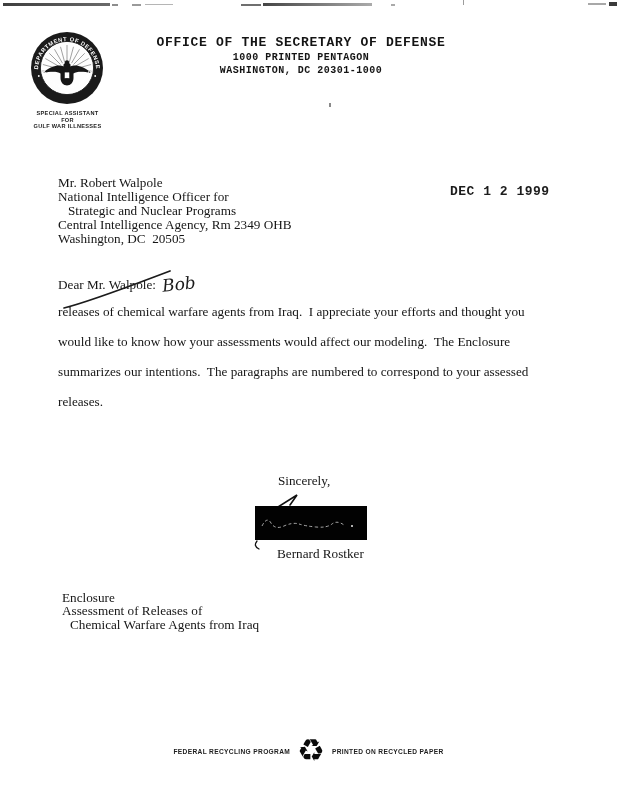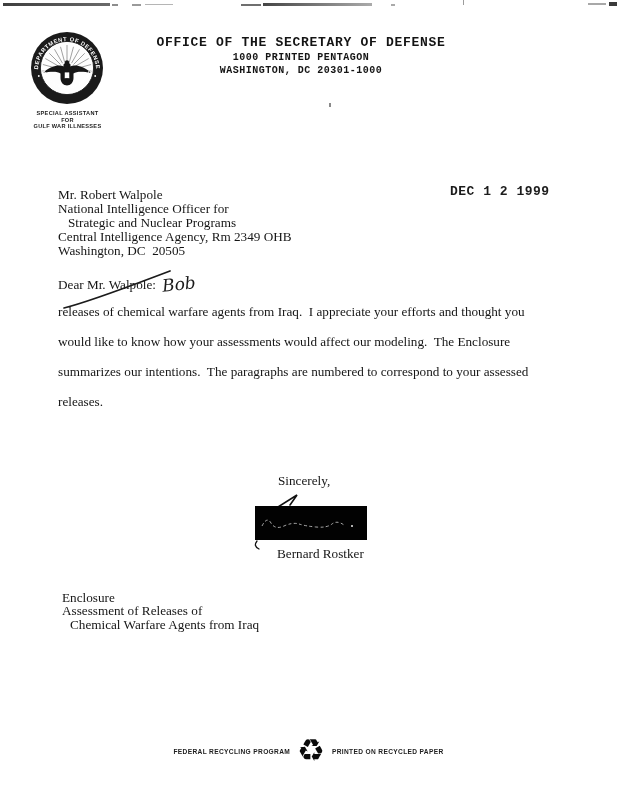--- a/index.html
+++ b/index.html
@@ -28,21 +28,21 @@
   .lh-line{font-size:10px;letter-spacing:0.5px;margin-top:2px;}
 
   
   .date-stamp{
     position:absolute;left:450px;top:184px;
     font-family:"Liberation Mono", monospace;font-weight:bold;
     font-size:13px;letter-spacing:0.5px;color:#1c1c1c;white-space:pre;
   }
 
   
-  .recipient{position:absolute;left:58px;top:188px;font-size:13.2px;line-height:14px;}
+  .recipient{position:absolute;left:58px;top:176px;font-size:13.2px;line-height:14px;}
   .recipient div{white-space:pre;}
   .indent1{padding-left:10px;}
 
   
   .salutation{position:absolute;left:58px;top:277px;font-size:13.2px;}
   .salutation .sal-text{white-space:pre;}
   .strike-svg{position:absolute;left:-2px;top:-10px;width:124px;height:46px;pointer-events:none;}
   .handwriting{
     position:absolute;left:104px;top:-3px;
     font-family:"DejaVu Serif", serif;font-style:italic;

